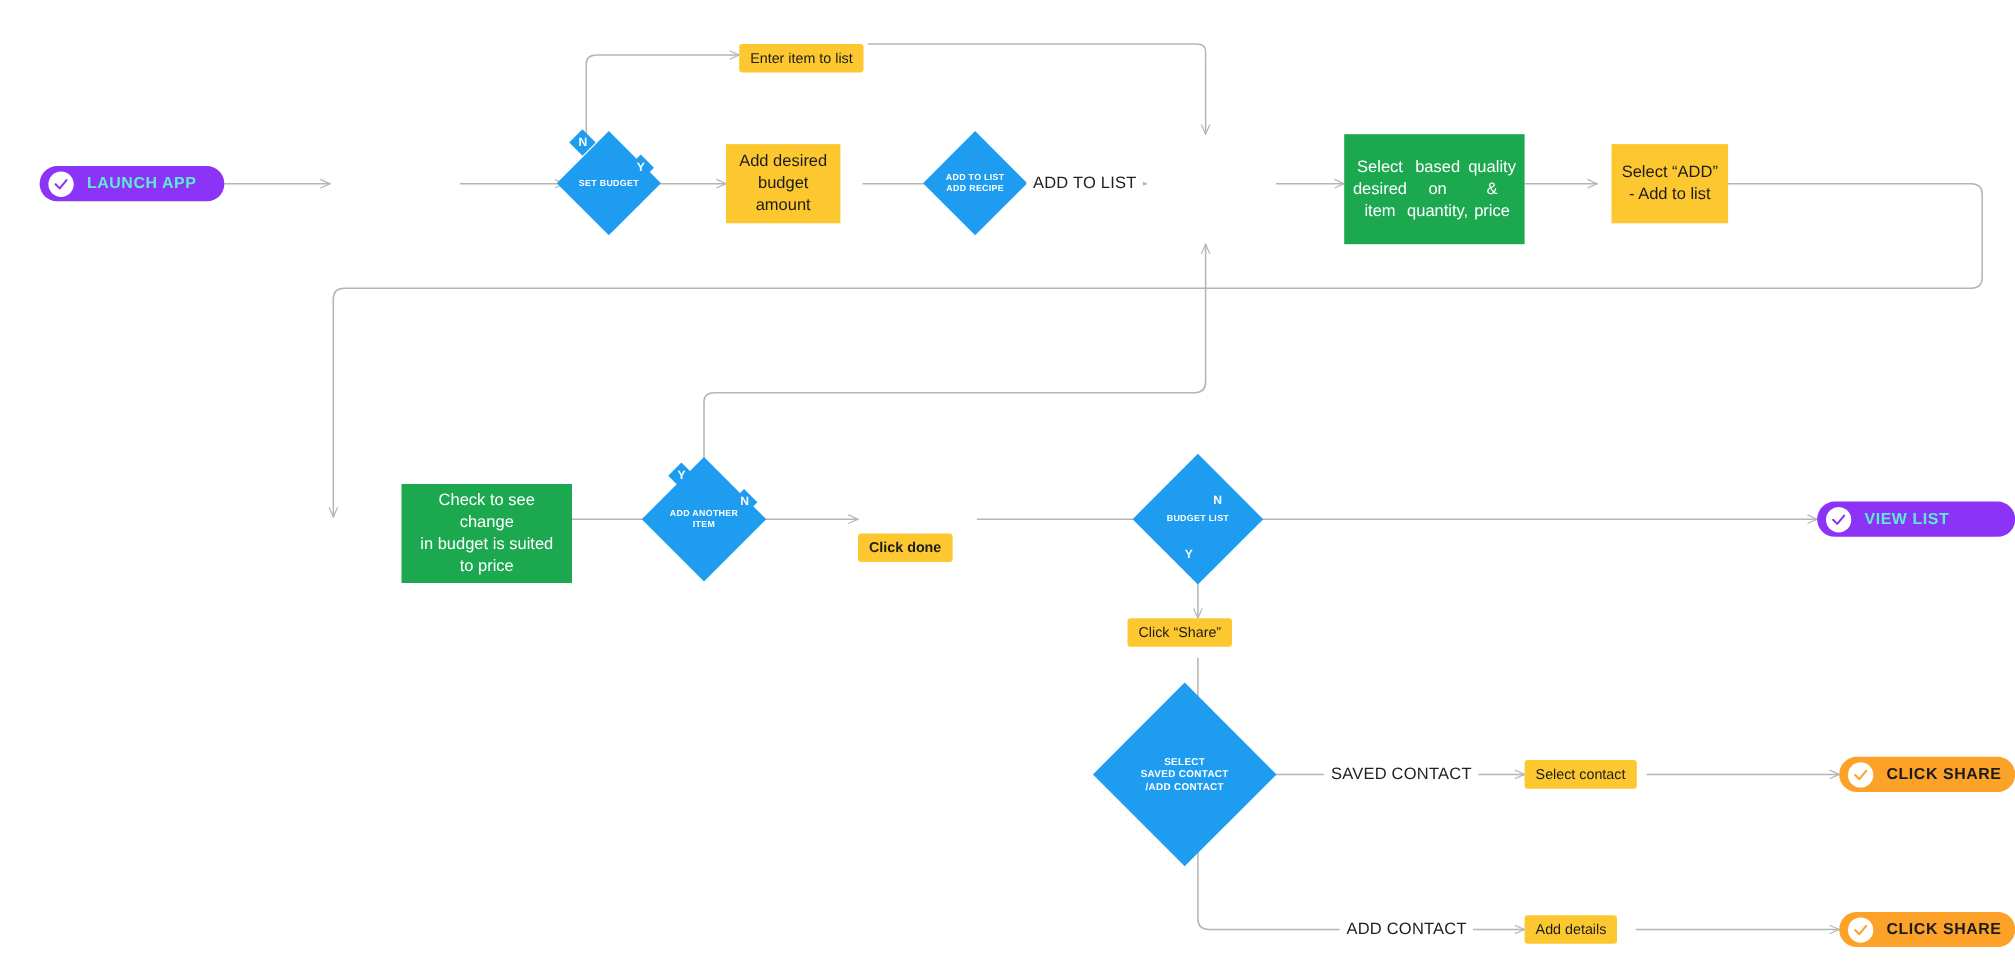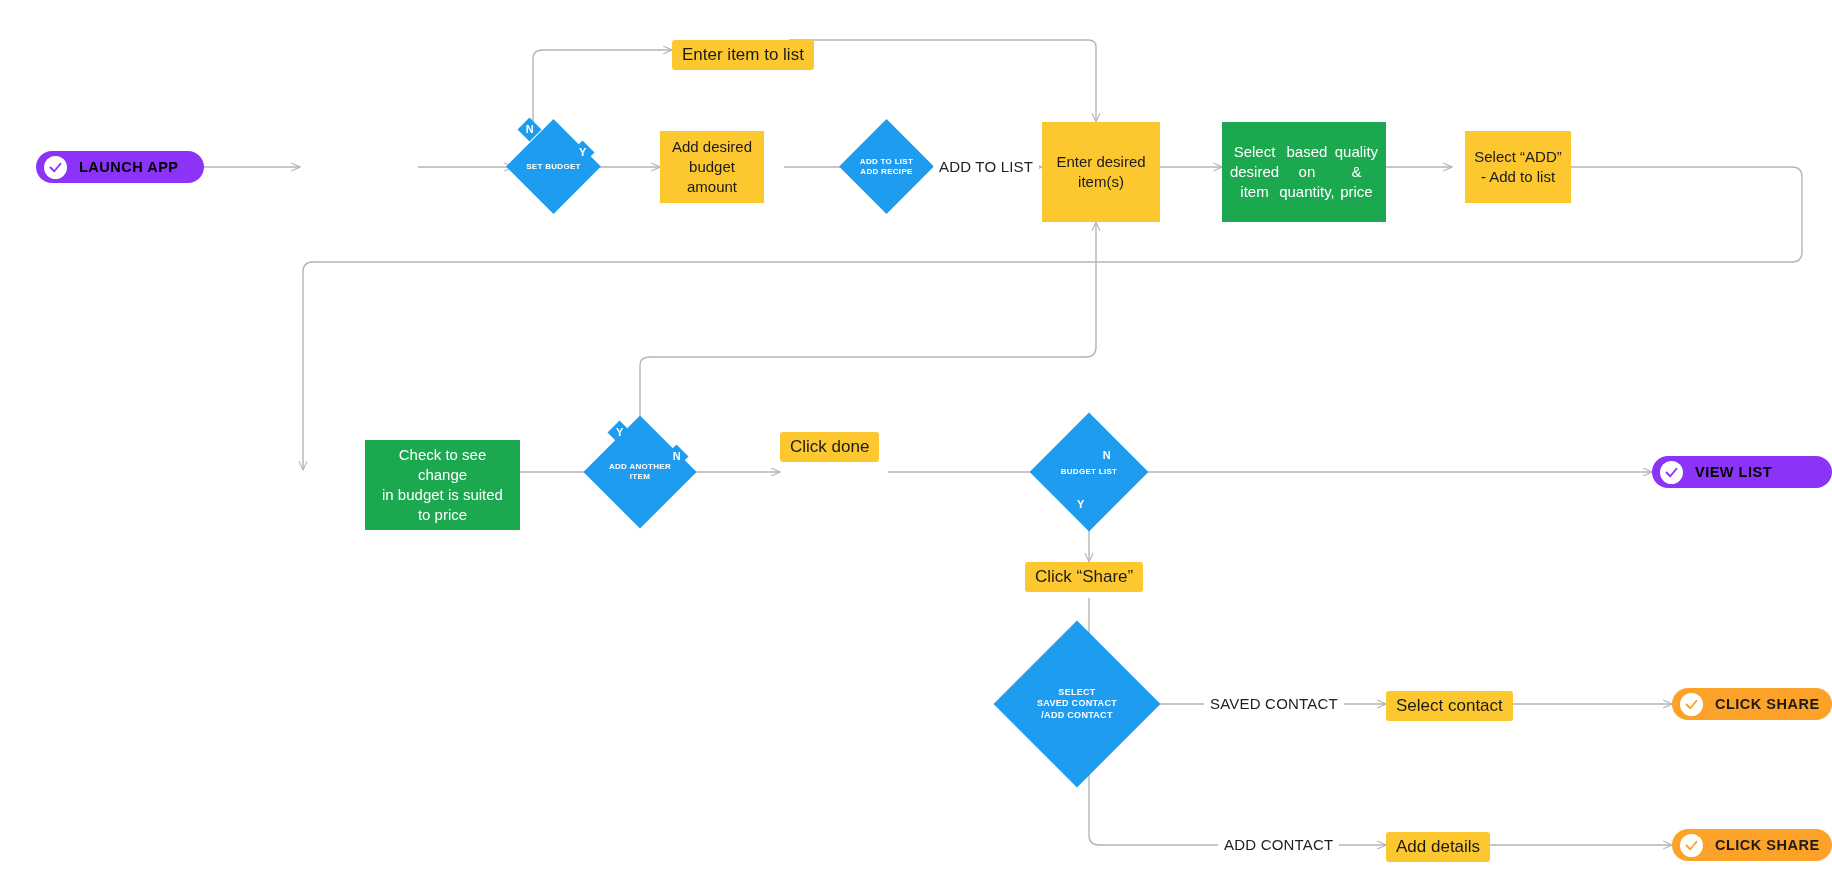--- a/index.html
+++ b/index.html
@@ -29,21 +29,21 @@
     line-height: 1.35;
     padding: 6px 8px;
   }
   .rect.yellow { background: #fdc82f; }
   .rect.green  { background: #1ba84f; color: #ffffff; }
 
   
   .tag {
     background: #fdc82f;
     color: #1b1b1b;
-    font-size: 17px;
+    font-size: 13px;
     border-radius: 3px;
     padding: 5px 10px;
     white-space: nowrap;
     line-height: 1.2;
   }
 
   
   .edgelabel {
     color: #202124;
     font-size: 15px;
@@ -106,21 +106,21 @@
     display: flex; align-items: center; justify-content: center;
     flex: 0 0 auto;
   }
   .pill .ptext {
     font-size: 14.5px;
     font-weight: 700;
     letter-spacing: .5px;
     margin-left: 12px;
     white-space: nowrap;
   }
-  .pill.purple .ptext { color: #000000; }
+  .pill.purple .ptext { color: #5eead4; }
   .pill.orange .ptext { color: #1b1b1b; }
 </style>
 </head>
 <body>
 
 <div id="canvas">
 
   <svg class="edges" viewBox="0 0 1832 882" xmlns="http://www.w3.org/2000/svg">
     <defs>
       <marker id="ah" viewBox="0 0 10 10" refX="9" refY="5" markerWidth="7" markerHeight="7" orient="auto-start-reverse">
@@ -214,24 +214,20 @@
   <div class="diamond" style="left:853px; top:133px; width:67px; height:67px;">
     <div class="shape"></div>
     <div class="dlabel">
       <span>ADD TO LIST</span>
       <span>ADD RECIPE</span>
     </div>
   </div>
 
   <div class="edgelabel" style="position:absolute; left:933px; top:158px;">ADD TO LIST</div>
 
-  <div class="node rect yellow" style="left:1042px; top:122px; width:118px; height:100px; flex-direction:column;">
-    <span>Enter desired</span>
-    <span>item(s)</span>
-  </div>
 
   <div class="node rect green" style="left:1222px; top:122px; width:164px; height:100px; flex-direction:row;">
     <span>Select desired item</span>
     <span>based on quantity,</span>
     <span>quality &amp; price</span>
   </div>
 
   <div class="node rect yellow" style="left:1452px; top:131px; width:106px; height:72px; flex-direction:column;margin-left:13px;">
     <span>Select “ADD”</span>
     <span>- Add to list</span>
@@ -250,21 +246,21 @@
       <span>ITEM</span>
     </div>
   </div>
   <div class="badge" style="left:611px; top:424px;">
     <span>Y</span>
   </div>
   <div class="badge" style="left:668px; top:448px;">
     <span>N</span>
   </div>
 
-  <div class="tag" style="position:absolute; left:780px; top:432px;">Click done</div>
+  <div class="tag" style="position:absolute; left:780px; top:485px;font-weight:bold;">Click done</div>
 
   <div class="diamond" style="left:1047px; top:430px; width:84px; height:84px;">
     <div class="shape"></div>
     <div class="dlabel">
       <span>BUDGET LIST</span>
     </div>
   </div>
   <div class="badge" style="left:1098px; top:447px;">
     <span>N</span>
   </div>

